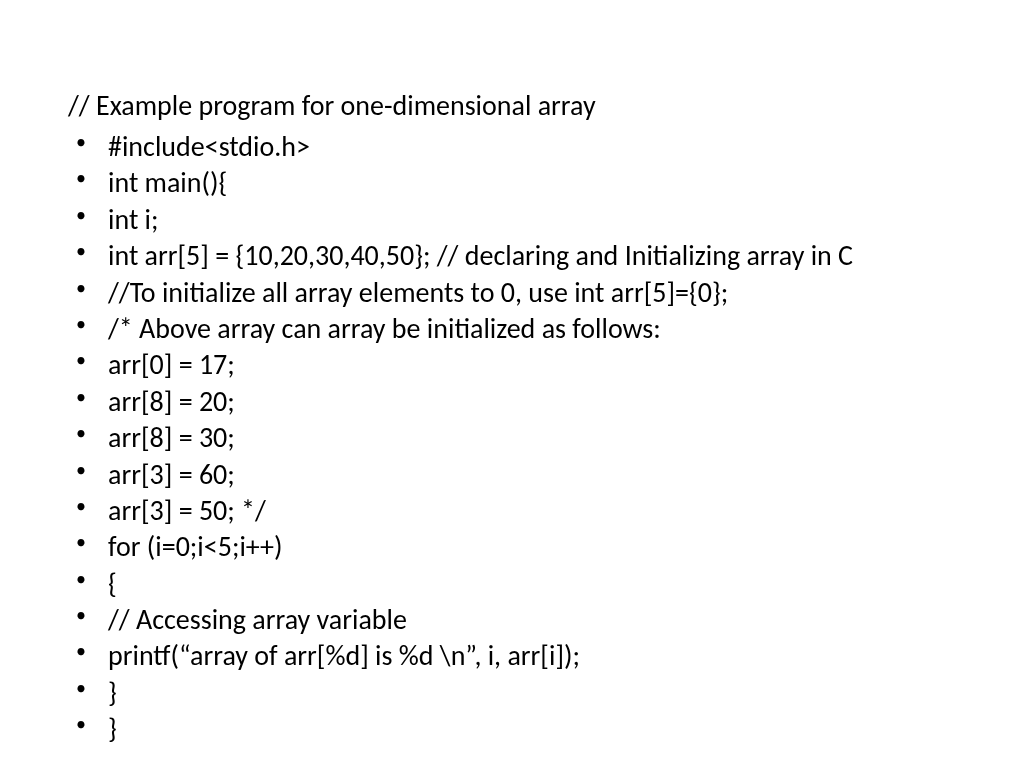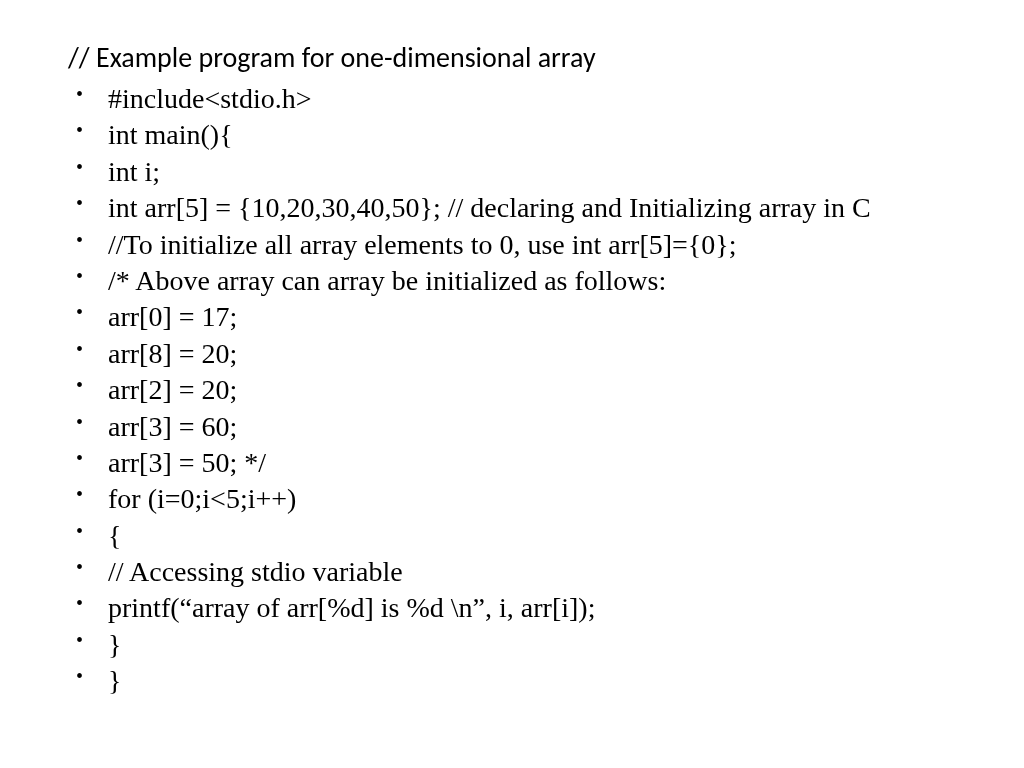--- a/index.html
+++ b/index.html
@@ -12,31 +12,31 @@
       height: 768px;
       background: #ffffff;
       font-family: Calibri, 'Segoe UI', sans-serif;
       padding: 40px 60px;
       color: #000000;
     }
     .title {
       font-size: 28px;
       margin-bottom: 6px;
       padding-left: 8px;
+      margin-top: 48px;
     }
     ul.code-list {
       list-style: none;
       padding-left: 0;
     }
     ul.code-list li {
       font-size: 28px;
       line-height: 1.3;
       position: relative;
       padding-left: 48px;
-      font-family: Liberation Serif, serif;
     }
     ul.code-list li::before {
       content: "•";
       position: absolute;
       left: 16px;
       top: 0;
       font-size: 20px;
       color: #000;
     }
   </style>
@@ -47,22 +47,22 @@
 
 <ul class="code-list">
   <li>#include&lt;stdio.h&gt;</li>
   <li>int main(){</li>
   <li>int i;</li>
   <li>int arr[5] = {10,20,30,40,50}; // declaring and Initializing array in C</li>
   <li>//To initialize all array elements to 0, use int arr[5]={0};</li>
   <li>/* Above array can array be initialized as follows:</li>
   <li>arr[0] = 17;</li>
   <li>arr[8] = 20;</li>
-  <li>arr[2] = 20;</li>
+  <li>arr[8] = 30;</li>
   <li>arr[3] = 60;</li>
   <li>arr[3] = 50; */</li>
   <li>for (i=0;i&lt;5;i++)</li>
   <li>{</li>
-  <li>// Accessing stdio variable</li>
+  <li>// Accessing array variable</li>
   <li>printf(“array of arr[%d] is %d \n”, i, arr[i]);</li>
   <li>}</li>
   <li>}</li>
 </ul>
 
 </body></html>

